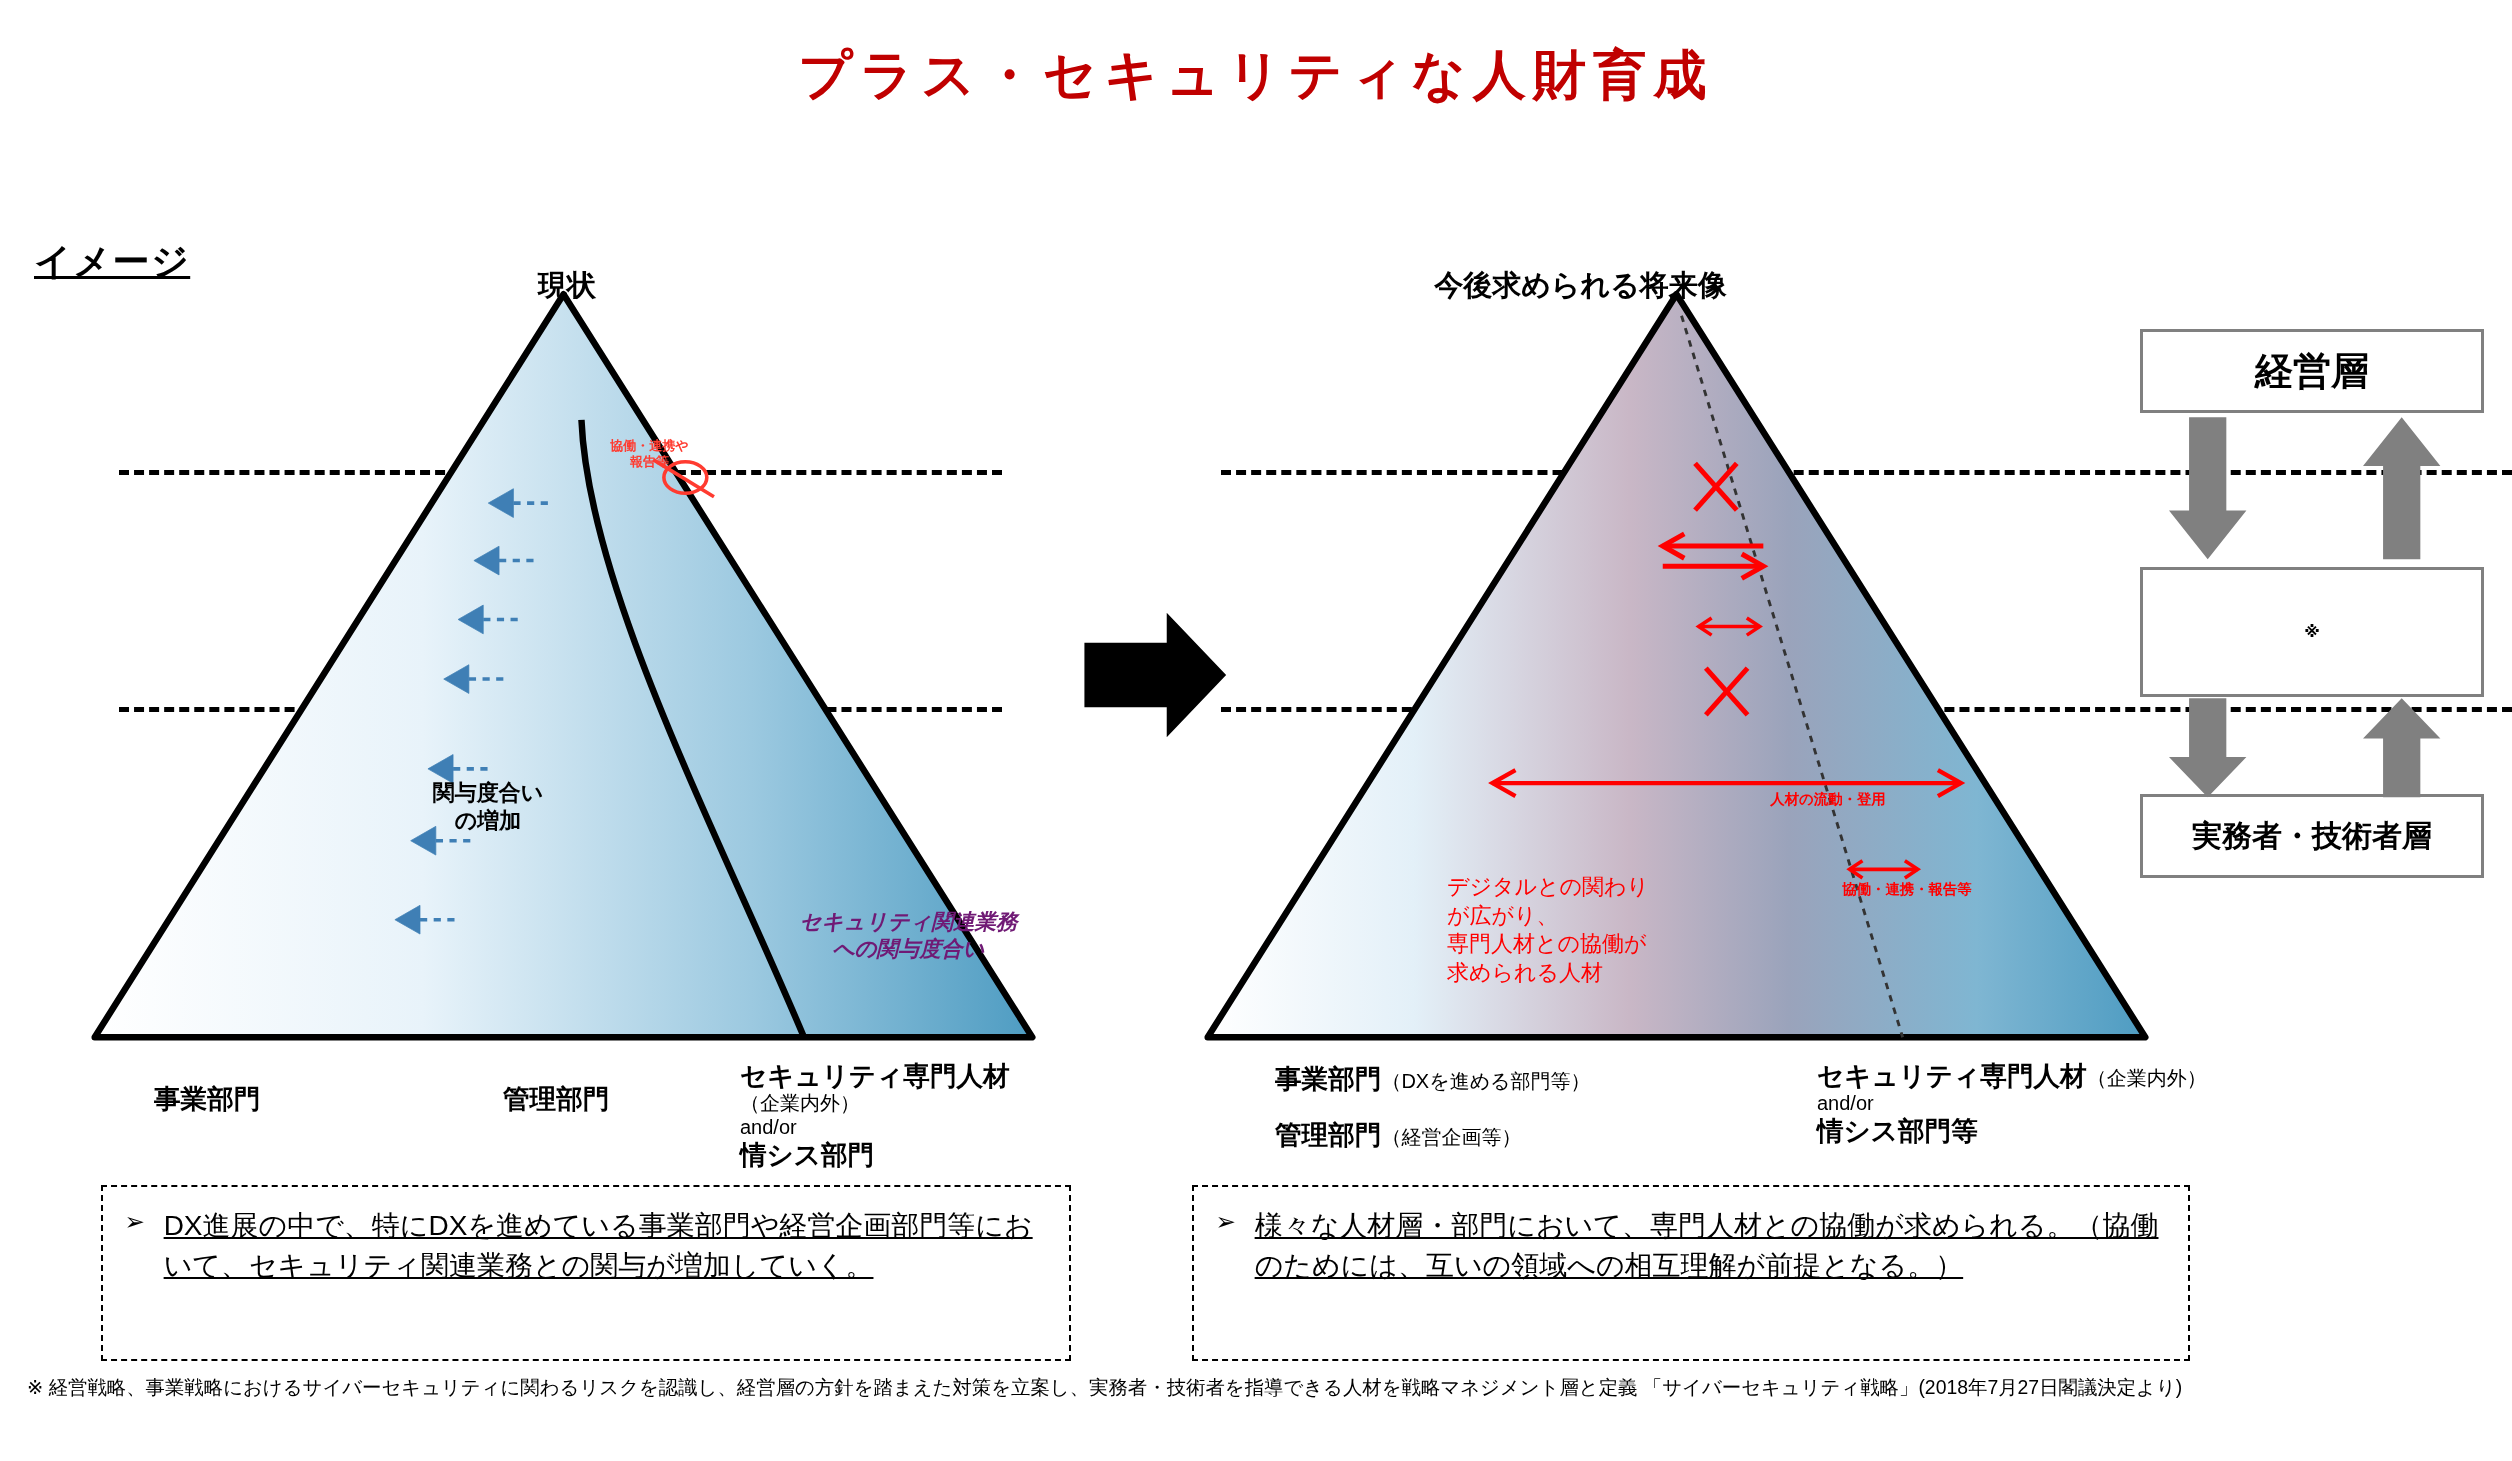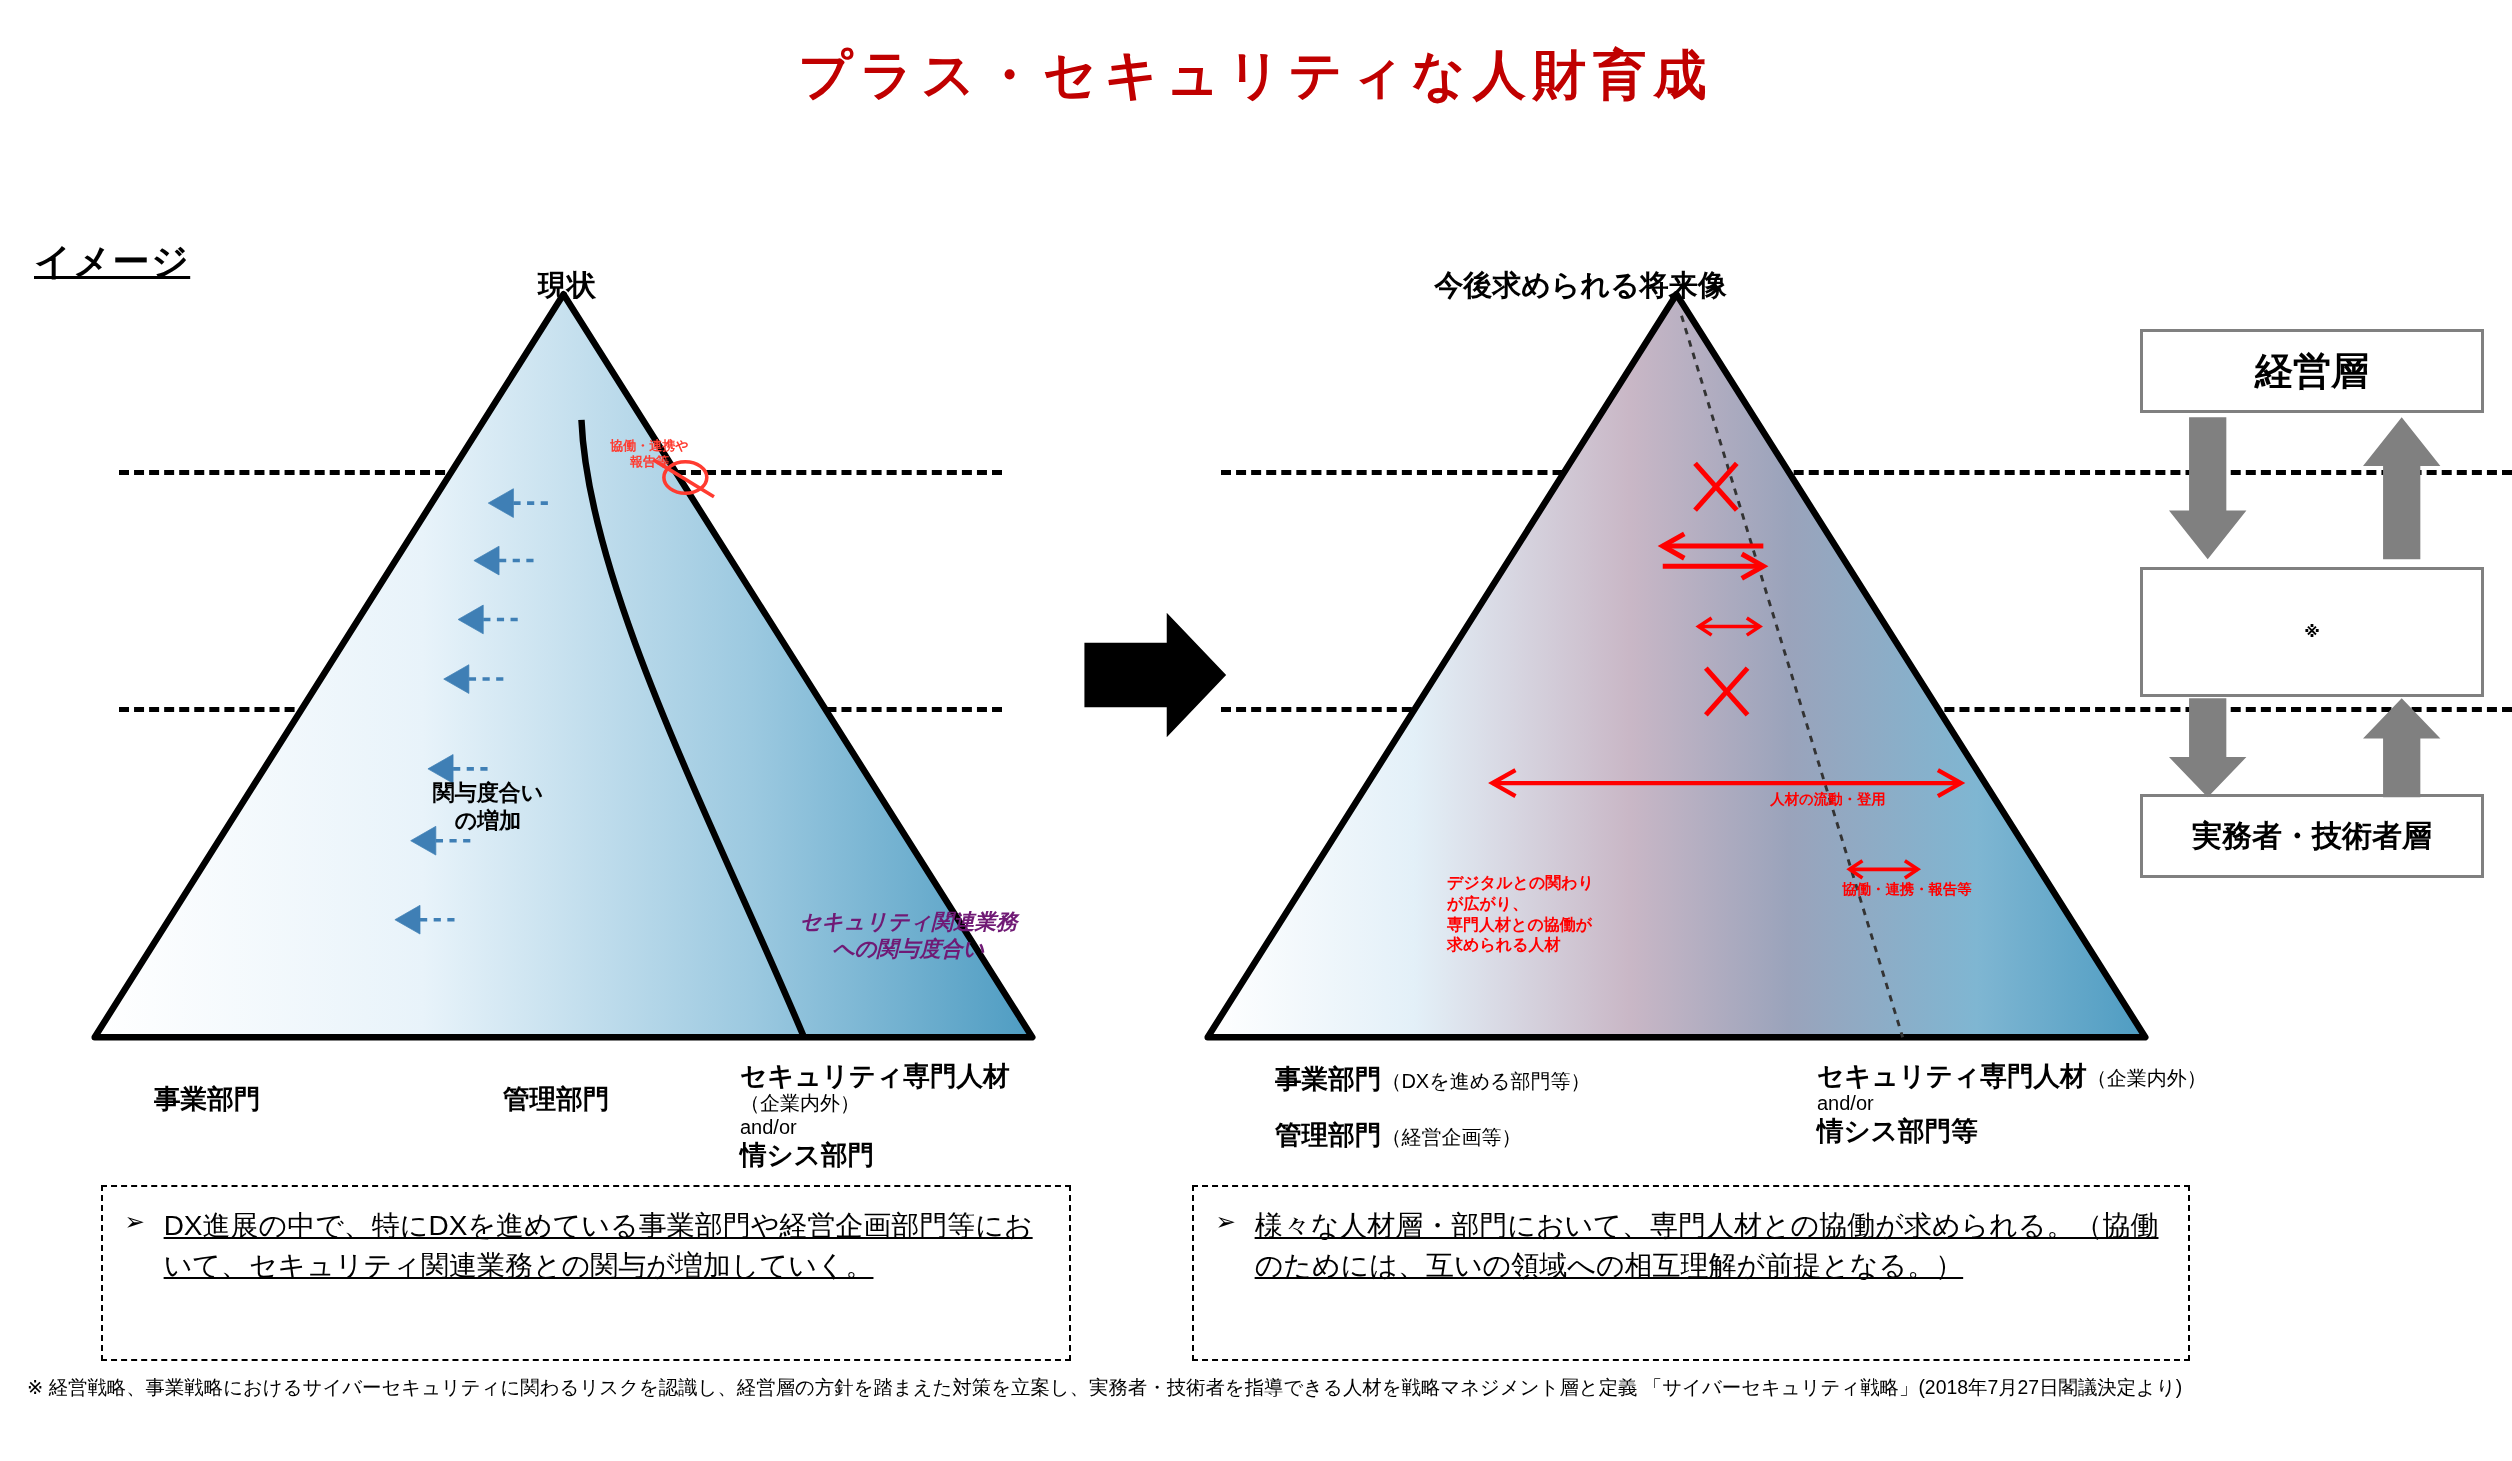--- a/index.html
+++ b/index.html
@@ -71,21 +71,21 @@
   #l-inner-blue{
     top:909px;left:783px;width:251px;
     color:#701a75;font-size:21.5px;font-weight:bold;text-align:center;line-height:1.25;font-style:italic;
   }
   #l-inner-kanyo{
     top:779px;left:391px;width:194px;
     font-size:22px;font-weight:bold;text-align:center;line-height:1.25;
   }
   #r-inner-red{
     top:873px;left:1447px;width:373px;
-    color:#ff0000;font-size:16px;font-weight:bold;line-height:1.3;
+    color:#ff0000;font-size:22px;font-weight:normal;line-height:1.3;
   }
   #l-redtext{
     top:438px;left:567px;width:165px;
     color:#ff3b30;font-size:13px;font-weight:bold;text-align:center;line-height:1.2;
   }
   #r-red-jinzai{
     top:790px;left:1724px;width:208px;
     color:#ff0000;font-size:14.4px;font-weight:bold;text-align:center;
   }
   #r-red-kyodo{

